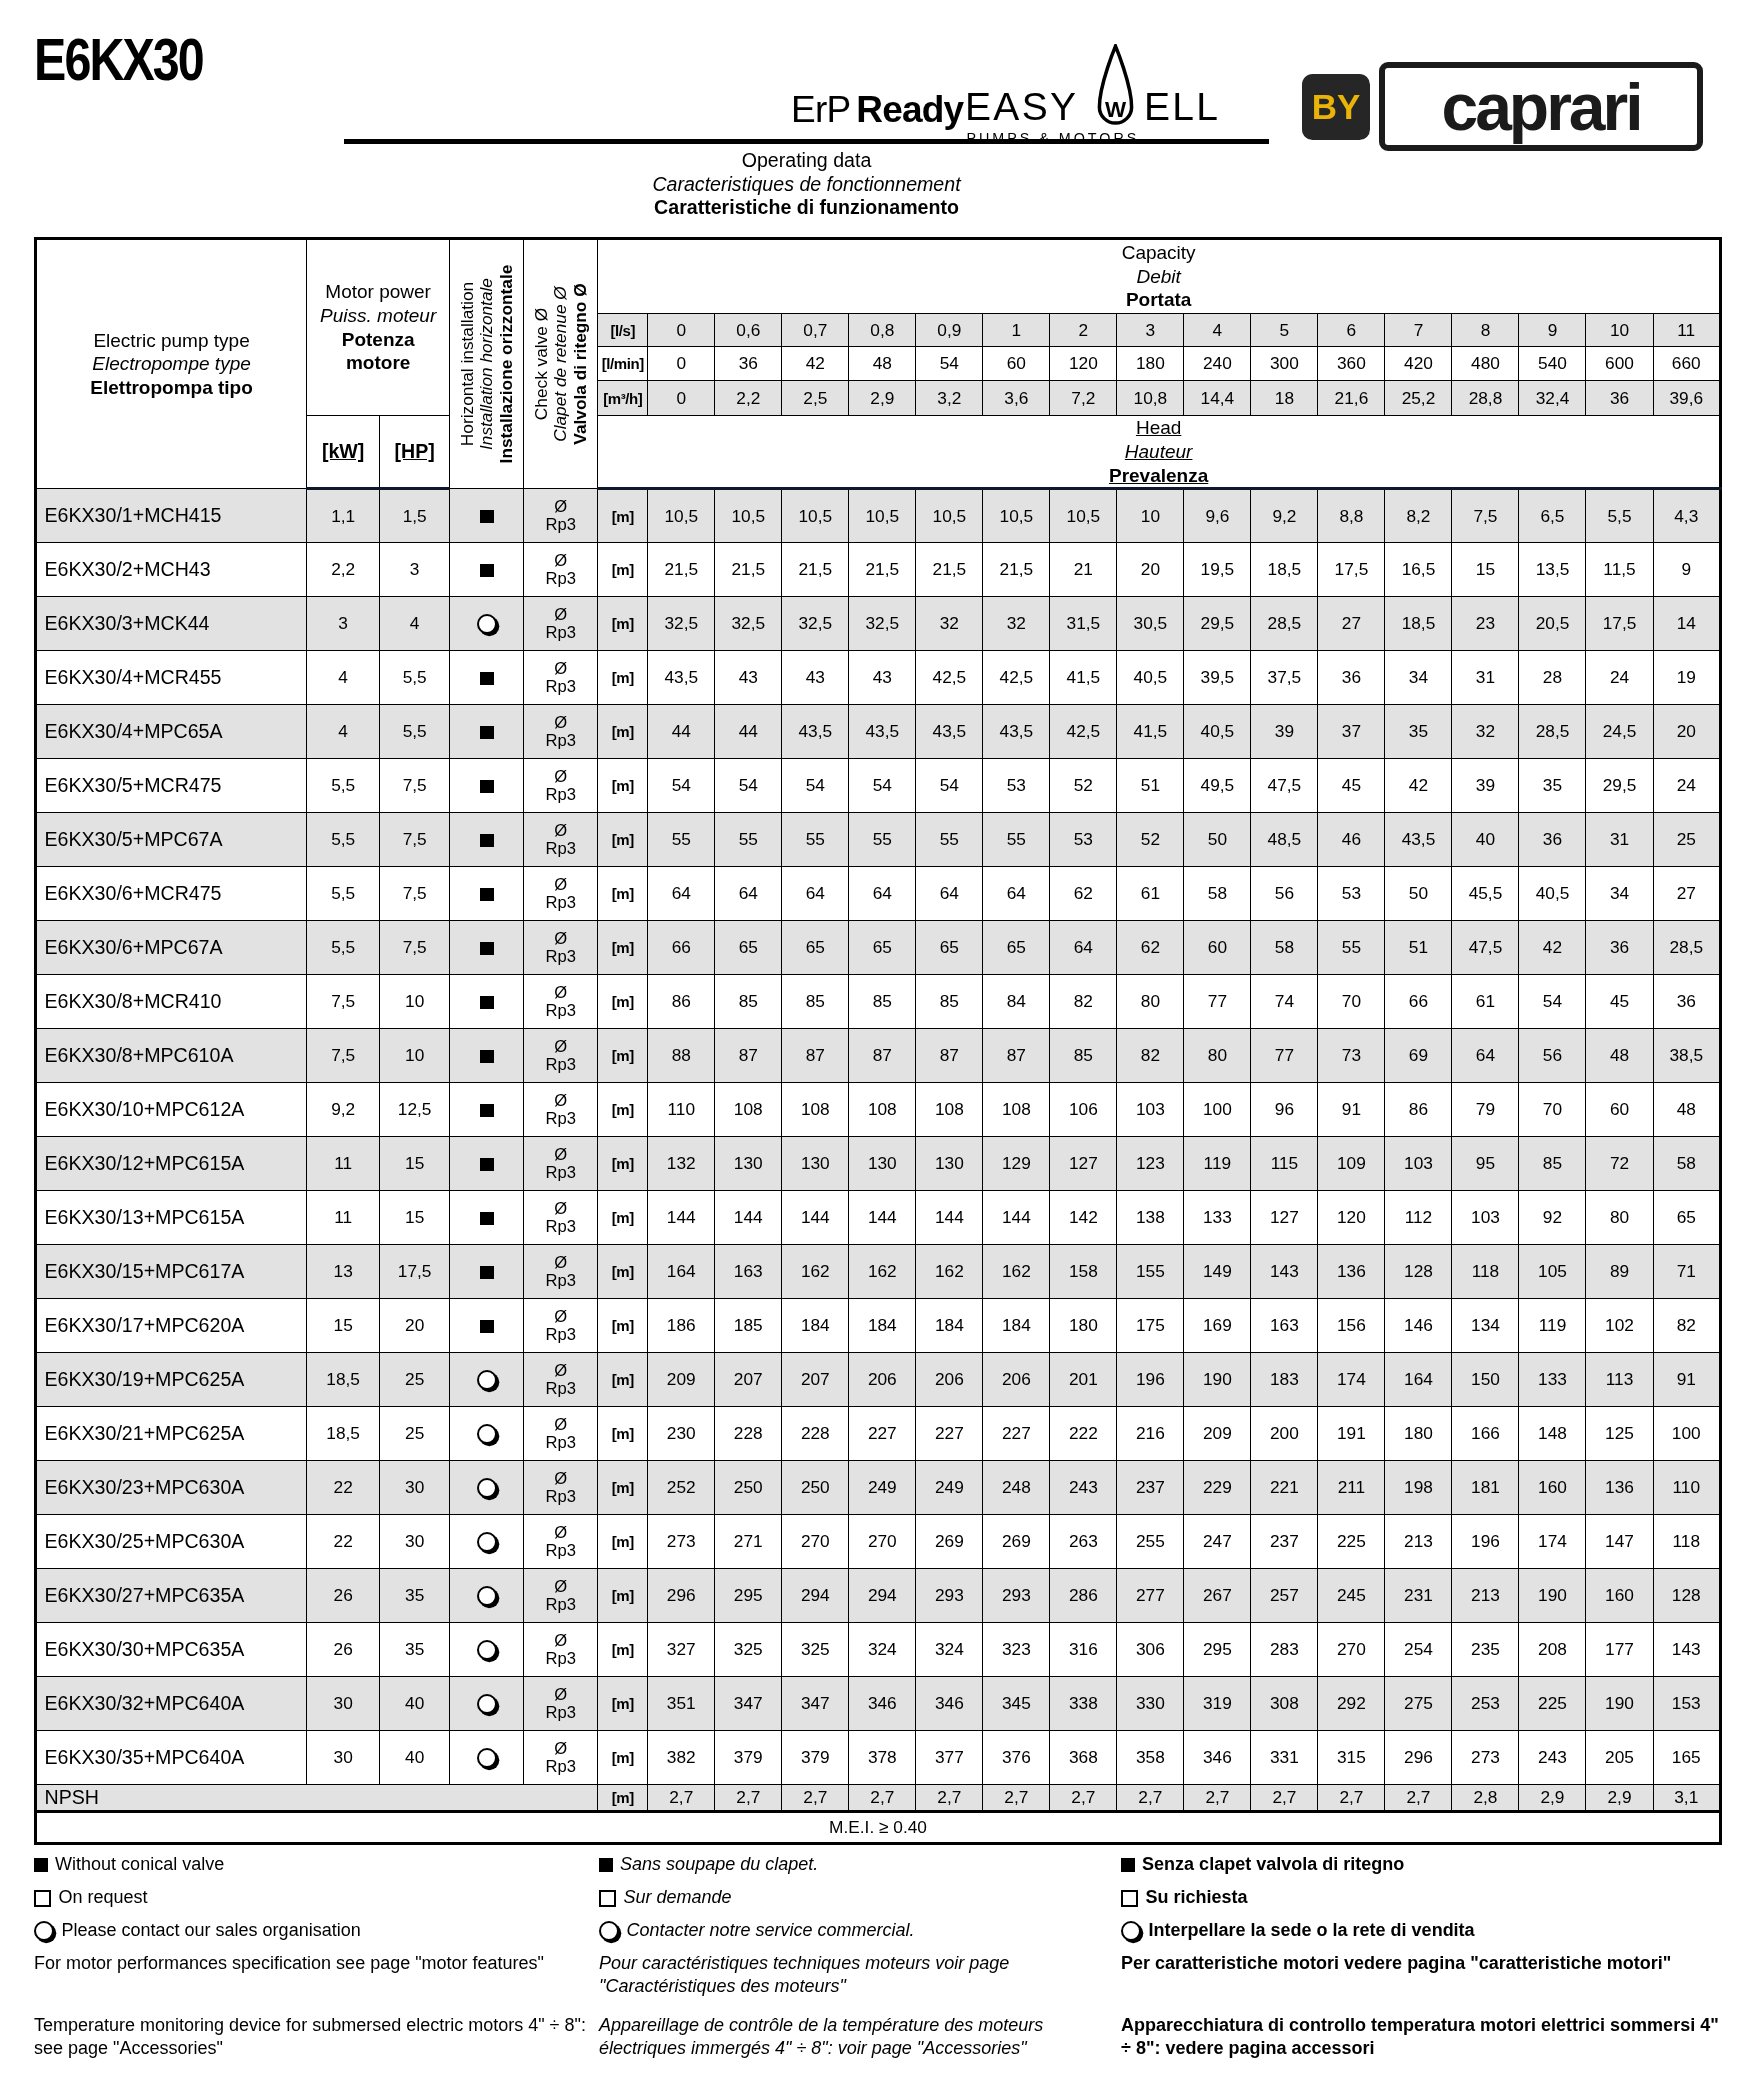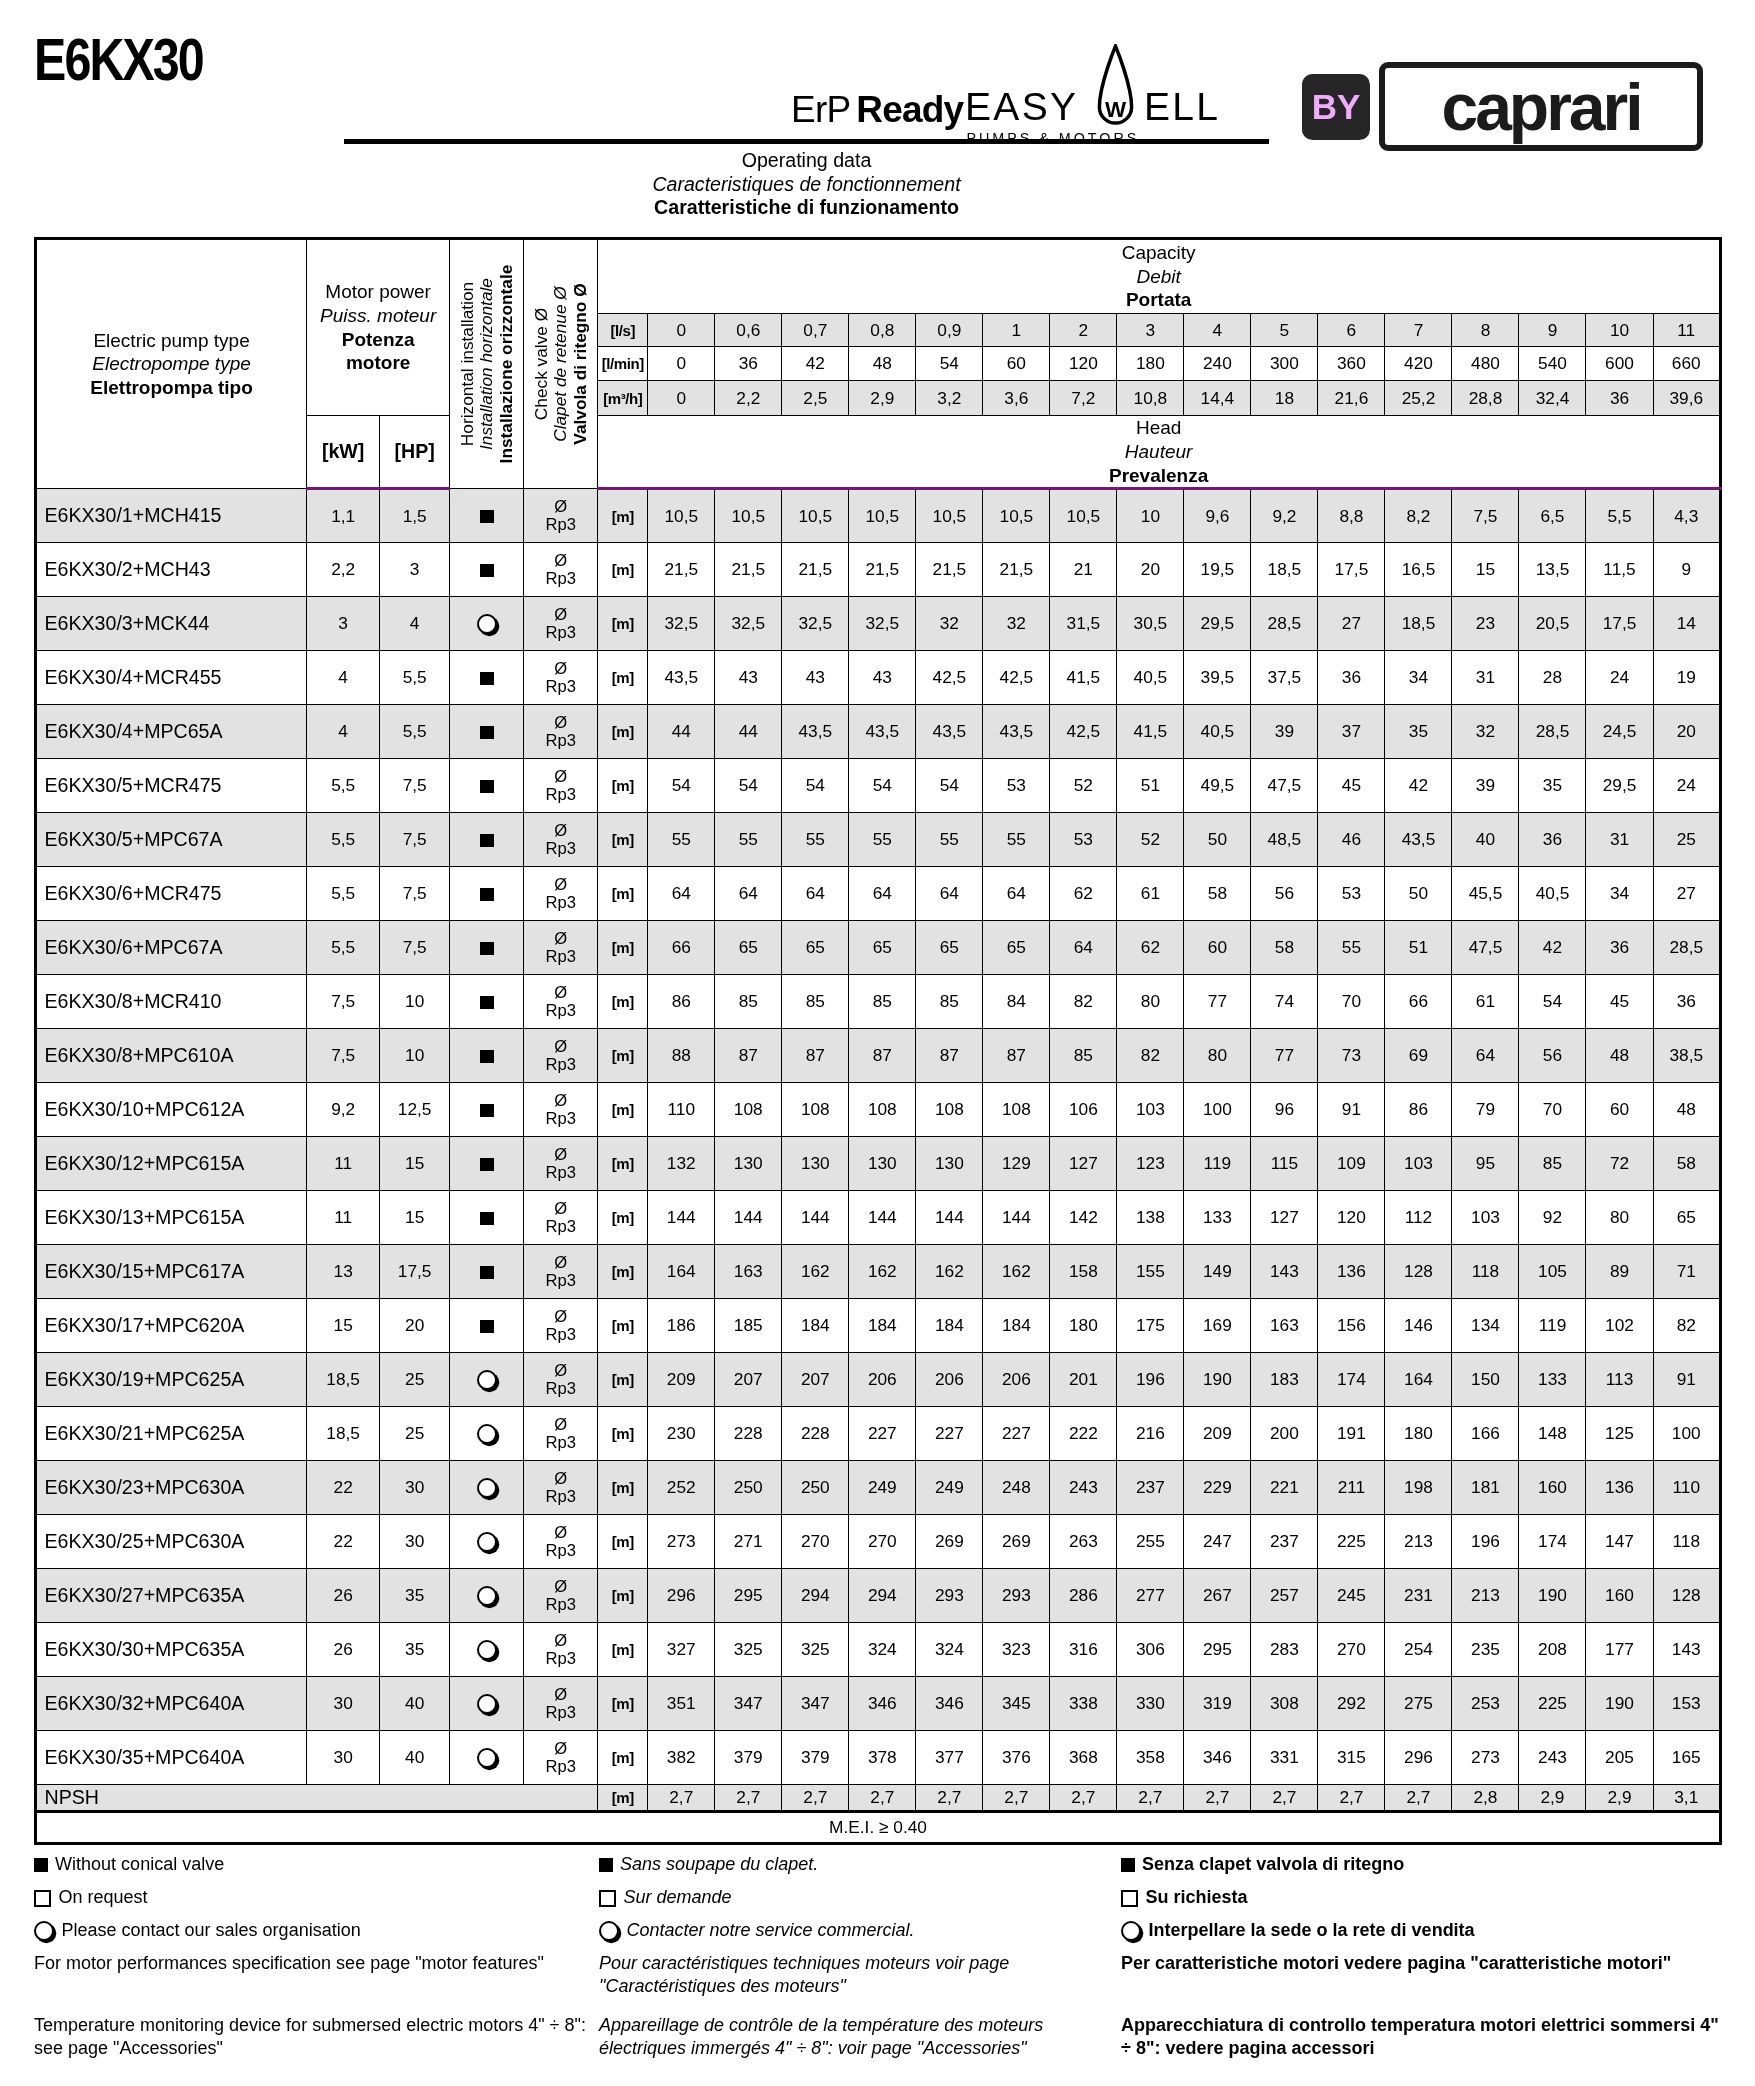--- a/index.html
+++ b/index.html
@@ -14,21 +14,21 @@
   .erp .erp-light{font-weight:normal;}
   .erp .erp-bold{font-weight:bold;margin-left:6px;}
   .easywell{position:absolute;left:965px;top:44px;width:317px;height:106px;}
   .ew-left,.ew-right{position:absolute;top:41px;font-size:39px;letter-spacing:2.3px;white-space:nowrap;}
   .ew-left{left:0;text-align:center;}
   .ew-right{left:179px;}
   .ew-drop{position:absolute;left:128px;top:0px;}
   .ew-tag{position:absolute;left:1.5px;top:86px;font-size:14.3px;letter-spacing:3px;white-space:nowrap;}
   .brand{position:absolute;left:1302px;top:62px;width:422px;height:94px;}
   .by-box{position:absolute;left:0;top:12px;width:68px;height:66px;background:#262626;border-radius:10.6px;
-          color:#f0abfc;font-size:35px;font-weight:bold;display:flex;align-items:center;justify-content:center;}
+          color:#eab308;font-size:35px;font-weight:bold;display:flex;align-items:center;justify-content:center;}
   .cap-box{position:absolute;left:77px;top:0;width:324px;height:89px;border:6px solid #1b1b1b;border-radius:9px;
            display:flex;align-items:center;justify-content:center;font-size:66px;font-weight:bold;
            letter-spacing:-3px;color:#1b1b1b;box-sizing:border-box;}
   .subtitle{position:absolute;left:344px;top:149px;width:925px;text-align:center;font-size:19.6px;line-height:1.2;}
   .sub-fr{font-style:italic;}
   .sub-it{font-weight:bold;}
 
   
   #tbl{position:absolute;left:34px;top:237px;width:1688px;border-collapse:collapse;table-layout:fixed;
        border:3.8px solid #000;}
@@ -37,21 +37,21 @@
   #tbl td.name{text-align:left;padding-left:7.5px;font-size:19.6px;}
   #tbl td.unit{font-weight:bold;font-size:15px;white-space:nowrap;letter-spacing:-0.4px;}
   #tbl td.kwhp{font-weight:bold;font-size:19.6px;}
   #tbl td.valve{font-size:16.6px;line-height:1.08;}
   #hr1{height:75px;}
   #hr2{height:33px;}
   #hr3{height:34px;}
   #hr4{height:35px;}
   #hr5{height:69px;}
   #tbl tbody tr{height:54px;}
-  #hr5 td{border-bottom:3px solid #701a75;}
+  #hr5 td{border-bottom:3px solid #0f172a;text-decoration:underline;}
   td.mei{border-top:3px solid #000 !important;font-size:19px;}
   .head3{line-height:1.25;font-size:19px;}
   .h-en{font-weight:normal;font-style:normal;}
   .h-fr{font-style:italic;}
   .h-it{font-weight:bold;}
   .vcell{position:relative;}
   .vwrap{position:absolute;top:50%;left:50%;width:241px;transform:translate(-50%,-50%) rotate(-90deg);
          text-align:center;line-height:1.12;font-size:17.3px;}
   .sym-square{display:inline-block;width:13.6px;height:13.6px;background:#000;vertical-align:middle;}
   .sym-circle{display:inline-block;width:16px;height:16px;border:2.3px solid #000;border-radius:50%;

